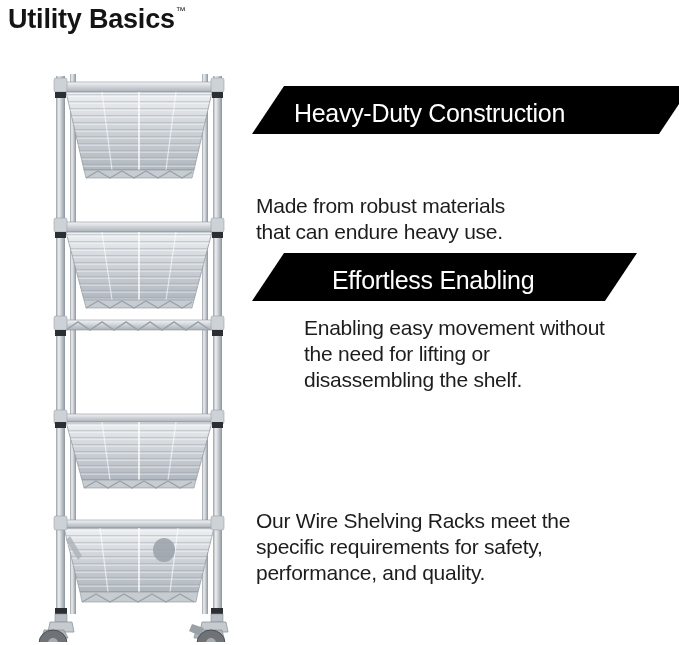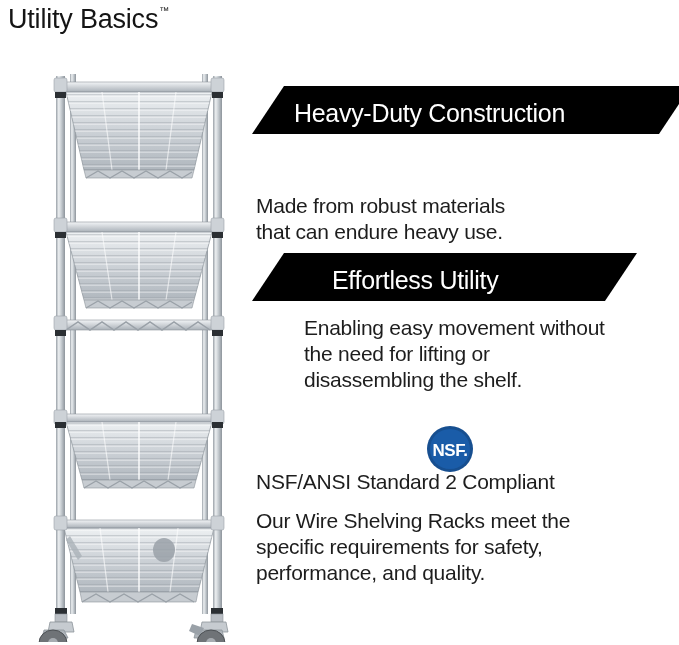--- a/index.html
+++ b/index.html
@@ -22,21 +22,21 @@
   .brand {
     position: absolute;
     left: 8px;
     top: 2px;
     display: flex;
     align-items: flex-start;
   }
   .brand-name {
     font-family: "Liberation Sans", sans-serif;
     font-size: 27px;
-    font-weight: 400;
+    font-weight: 700;
     color: #141414;
     letter-spacing: -0.2px;
     line-height: 34px;
   }
   .brand-tm {
     font-size: 10px;
     color: #141414;
     line-height: 12px;
     margin-top: 3px;
     margin-left: 1px;
@@ -268,35 +268,27 @@
       <span class="banner-label">Heavy-Duty Construction</span>
     </div>
 
     <div class="body-text" id="text-heavy-duty">Made from robust materials
 that can endure heavy use.</div>
 
     <div class="banner" id="banner-mobility">
       <svg width="439" height="48" viewBox="0 0 439 48" xmlns="http://www.w3.org/2000/svg">
         <polygon points="0,48 32,0 385,0 353,48" fill="#000000"></polygon>
       </svg>
-      <span class="banner-label">Effortless Utility</span>
+      <span class="banner-label">Effortless Enabling</span>
     </div>
 
     <div class="body-text" id="text-mobility">Enabling easy movement without
 the need for lifting or
 disassembling the shelf.</div>
 
-    <div class="nsf-badge">
-      <svg width="48" height="48" viewBox="0 0 48 48" xmlns="http://www.w3.org/2000/svg">
-        <circle cx="24" cy="24" r="23" fill="#174f90"></circle>
-        <circle cx="24" cy="24" r="20" fill="#1a5ca8"></circle>
-        <text x="24" y="31" text-anchor="middle" font-family="Liberation Sans, sans-serif" font-size="17" font-weight="bold" fill="#ffffff" letter-spacing="-0.5">NSF.</text>
-      </svg>
-    </div>
-
-    <div class="nsf-caption">NSF/ANSI Standard 2 Compliant</div>
+
 
     <div class="body-text" id="text-nsf-body">Our Wire Shelving Racks meet the
 specific requirements for safety,
 performance, and quality.</div>
 
   </div>
 </div>
 
 </body></html>

